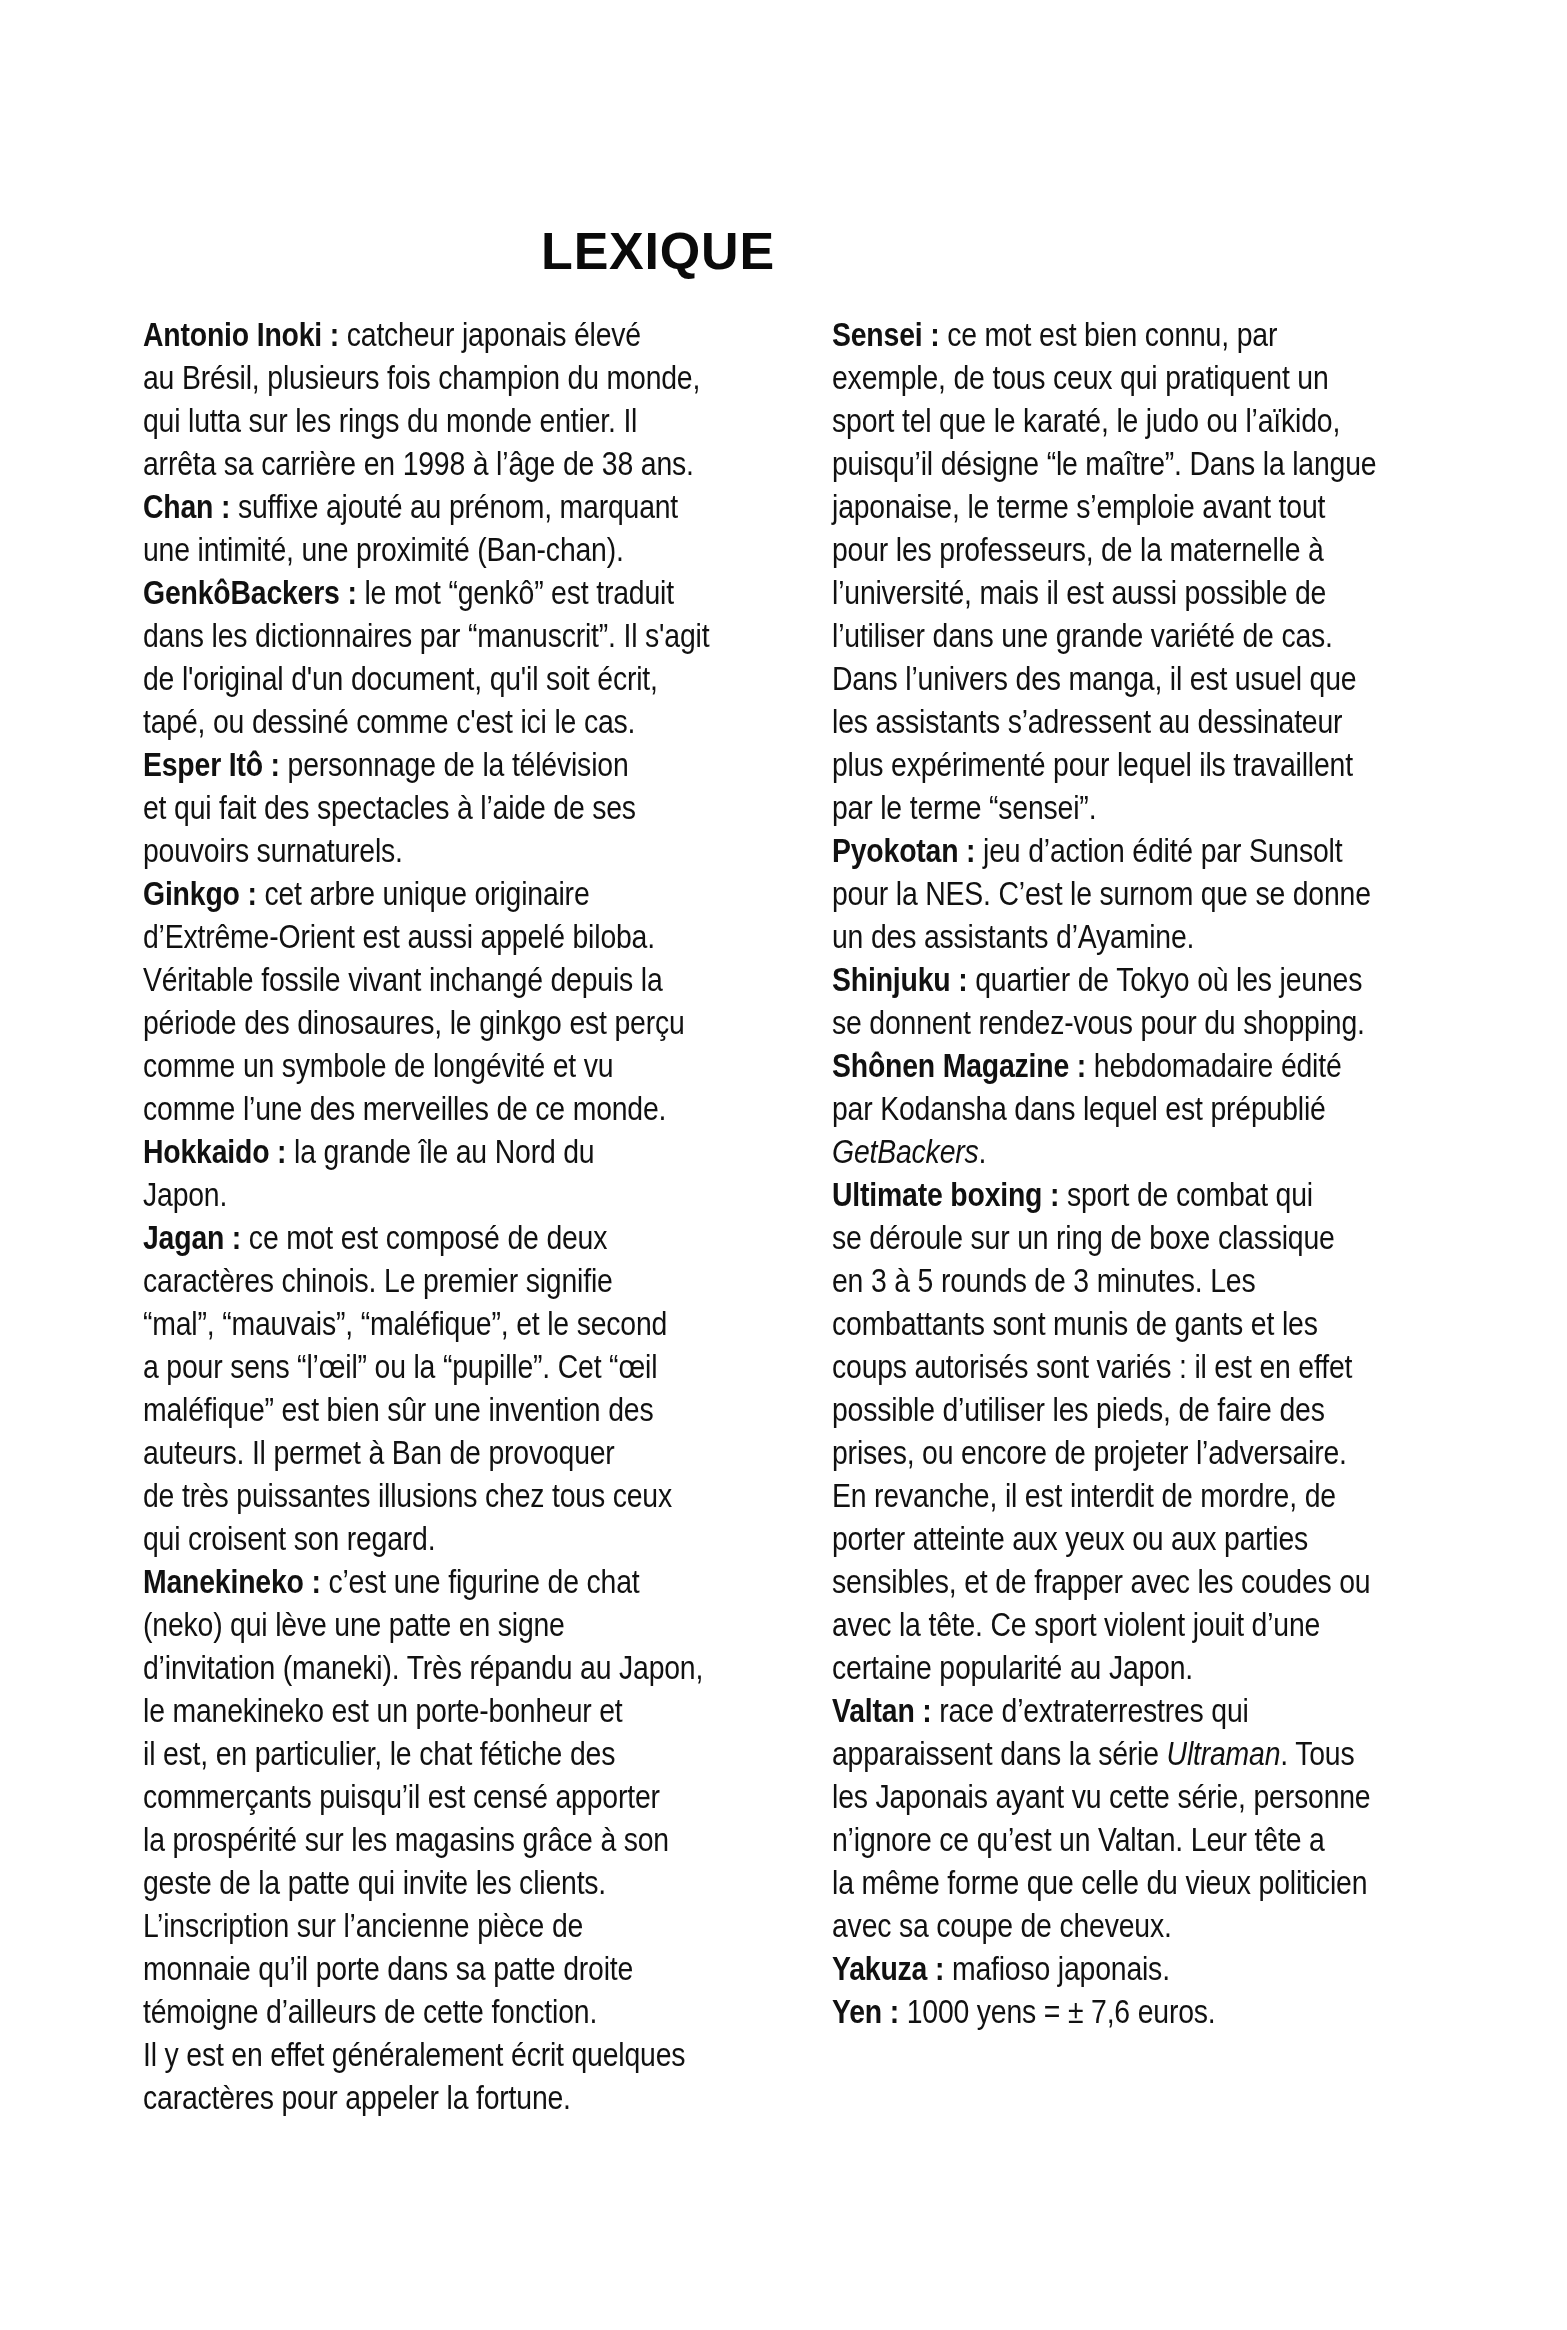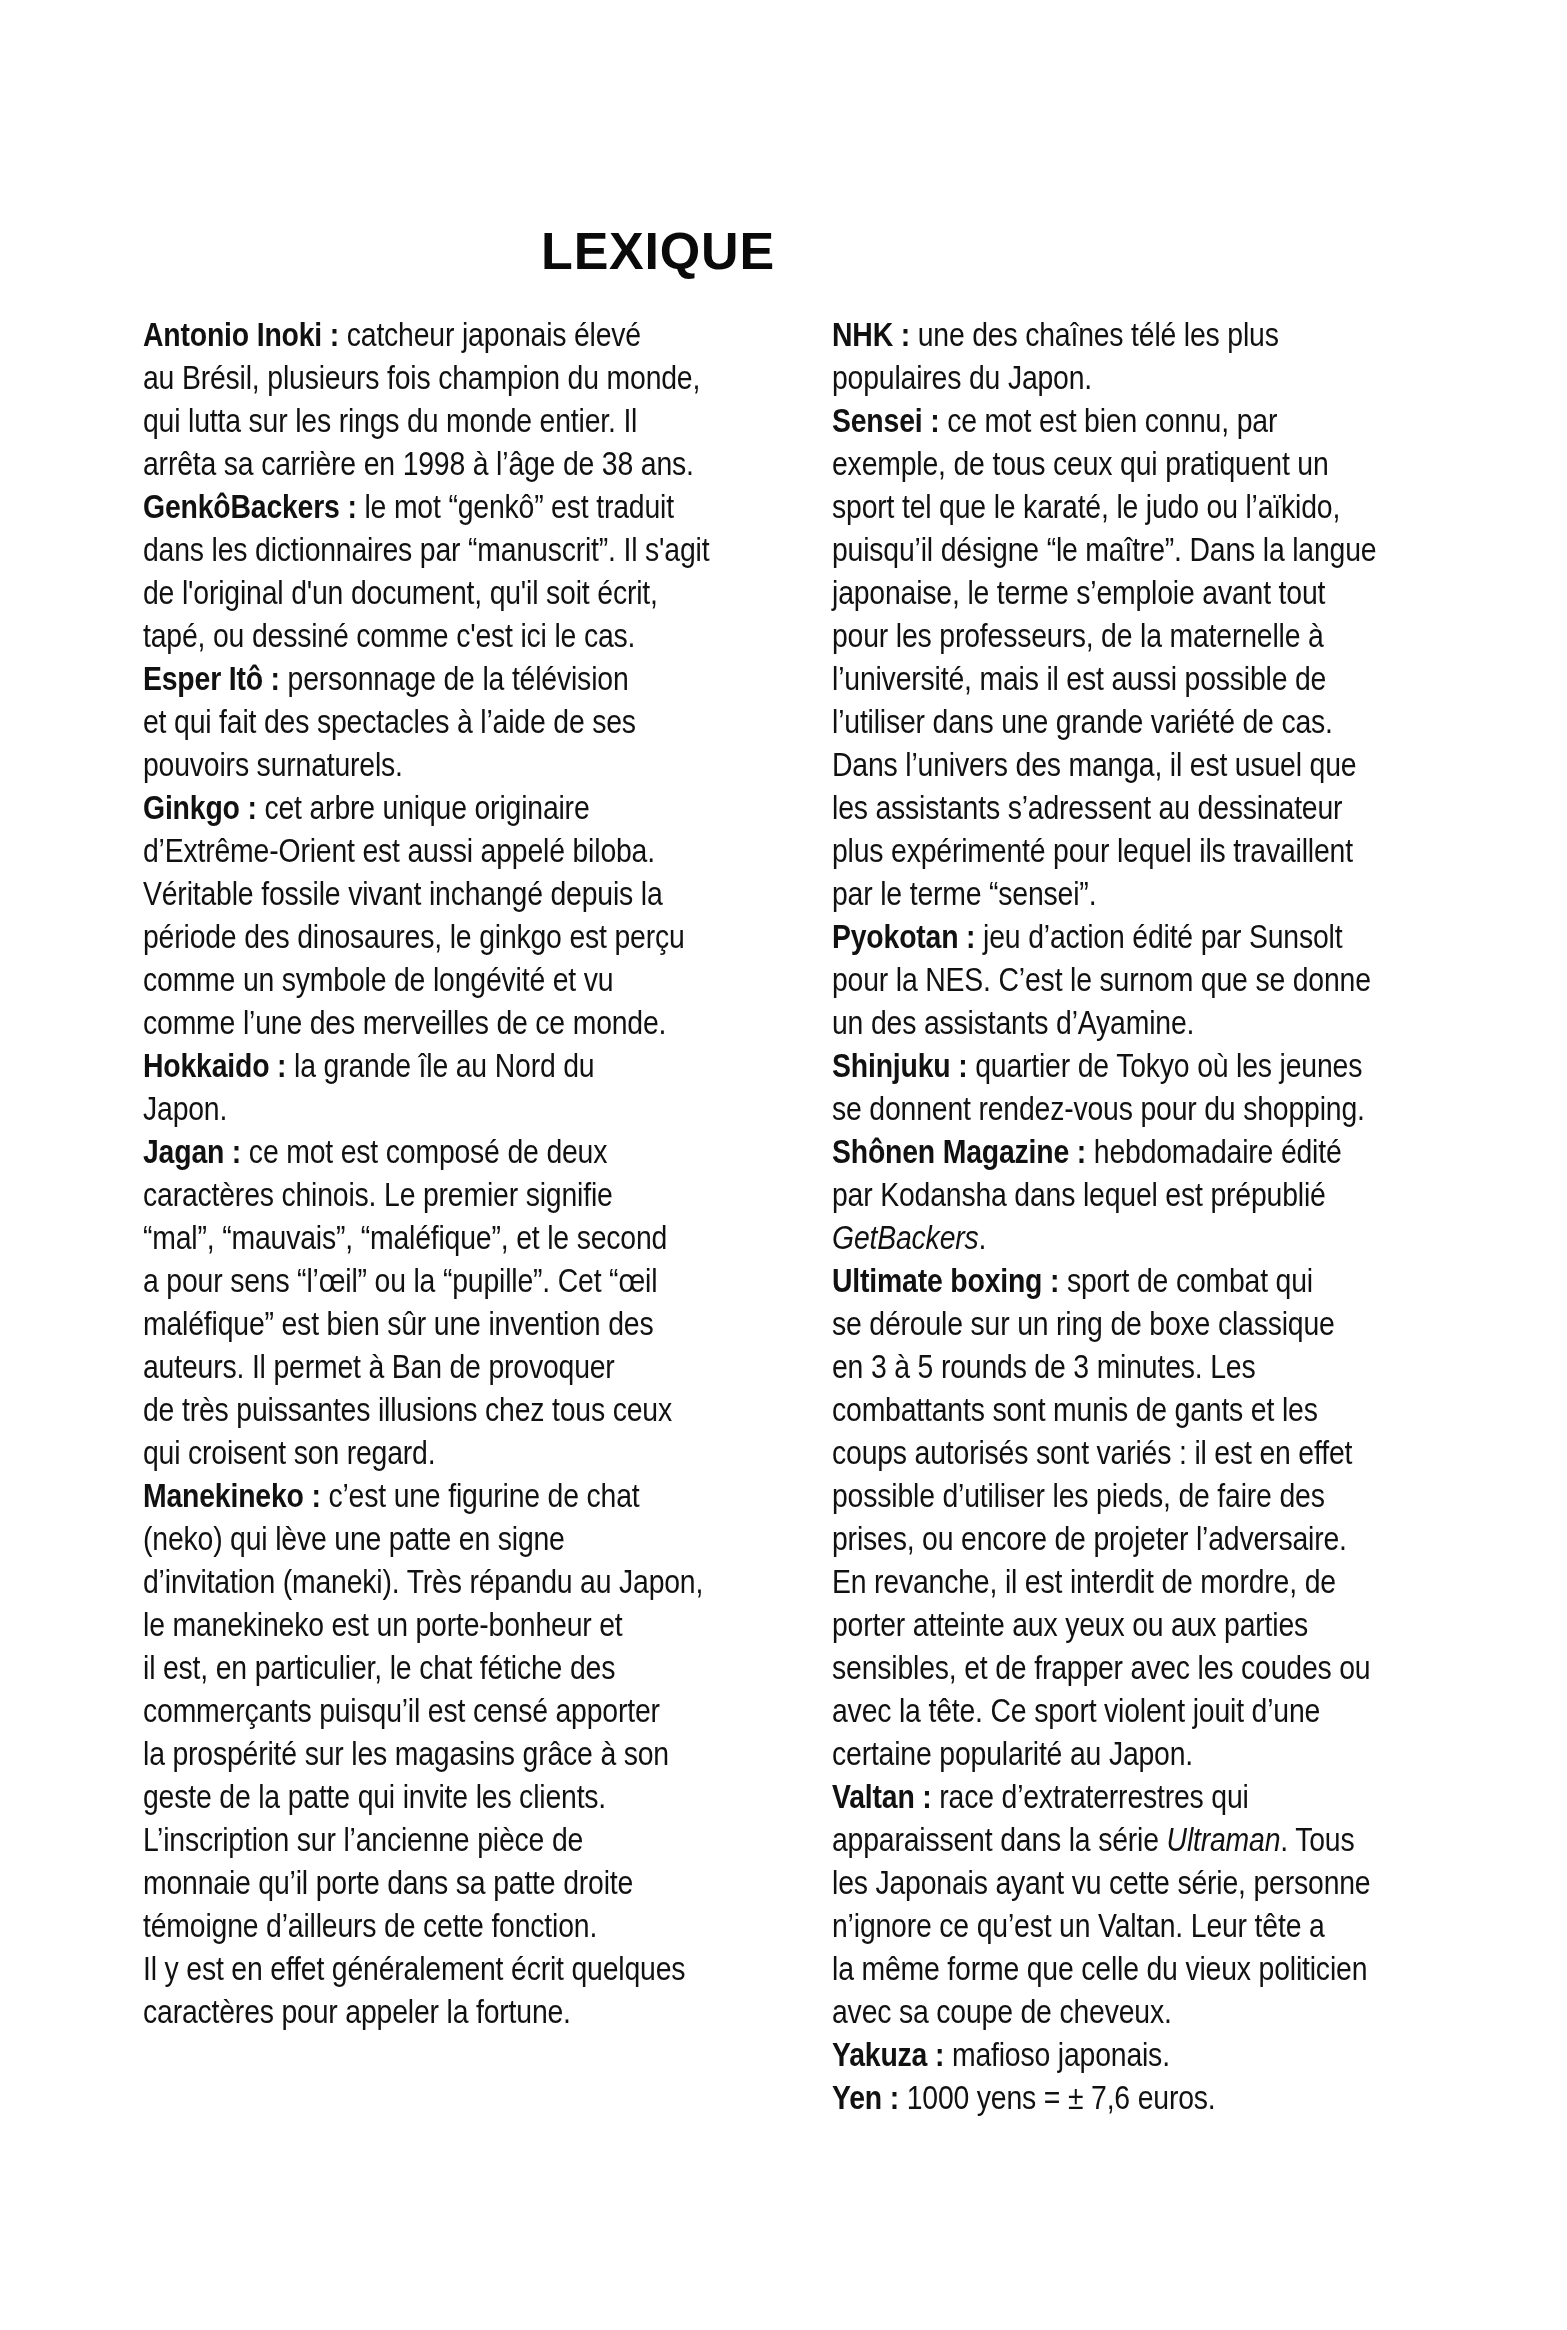--- a/index.html
+++ b/index.html
@@ -60,20 +60,24 @@
 <h1 class="page-title">LEXIQUE</h1>
 
 <div class="column left">
     <div class="entry">
       <div class="line"><span class="seg-term">Antonio Inoki : </span><span>catcheur japonais élevé</span></div>
       <div class="line"><span>au Brésil, plusieurs fois champion du monde,</span></div>
       <div class="line"><span>qui lutta sur les rings du monde entier. Il</span></div>
       <div class="line"><span>arrêta sa carrière en 1998 à l’âge de 38 ans.</span></div>
     </div>
     <div class="entry">
+      <div class="line"><span class="seg-term">Chan : </span><span>suffixe ajouté au prénom, marquant</span></div>
+      <div class="line"><span>une intimité, une proximité (Ban-chan).</span></div>
+    </div>
+    <div class="entry">
       <div class="line"><span class="seg-term">GenkôBackers : </span><span>le mot “genkô” est traduit</span></div>
       <div class="line"><span>dans les dictionnaires par “manuscrit”. Il s'agit</span></div>
       <div class="line"><span>de l'original d'un document, qu'il soit écrit,</span></div>
       <div class="line"><span>tapé, ou dessiné comme c'est ici le cas.</span></div>
     </div>
     <div class="entry">
       <div class="line"><span class="seg-term">Esper Itô : </span><span>personnage de la télévision</span></div>
       <div class="line"><span>et qui fait des spectacles à l’aide de ses</span></div>
       <div class="line"><span>pouvoirs surnaturels.</span></div>
     </div>
@@ -109,24 +113,20 @@
       <div class="line"><span>la prospérité sur les magasins grâce à son</span></div>
       <div class="line"><span>geste de la patte qui invite les clients.</span></div>
       <div class="line"><span>L’inscription sur l’ancienne pièce de</span></div>
       <div class="line"><span>monnaie qu’il porte dans sa patte droite</span></div>
       <div class="line"><span>témoigne d’ailleurs de cette fonction.</span></div>
       <div class="line"><span>Il y est en effet généralement écrit quelques</span></div>
       <div class="line"><span>caractères pour appeler la fortune.</span></div>
     </div>
   </div>
 <div class="column right">
-    <div class="entry">
-      <div class="line"><span class="seg-term">NHK : </span><span>une des chaînes télé les plus</span></div>
-      <div class="line"><span>populaires du Japon.</span></div>
-    </div>
     <div class="entry">
       <div class="line"><span class="seg-term">Sensei : </span><span>ce mot est bien connu, par</span></div>
       <div class="line"><span>exemple, de tous ceux qui pratiquent un</span></div>
       <div class="line"><span>sport tel que le karaté, le judo ou l’aïkido,</span></div>
       <div class="line"><span>puisqu’il désigne “le maître”. Dans la langue</span></div>
       <div class="line"><span>japonaise, le terme s’emploie avant tout</span></div>
       <div class="line"><span>pour les professeurs, de la maternelle à</span></div>
       <div class="line"><span>l’université, mais il est aussi possible de</span></div>
       <div class="line"><span>l’utiliser dans une grande variété de cas.</span></div>
       <div class="line"><span>Dans l’univers des manga, il est usuel que</span></div>

